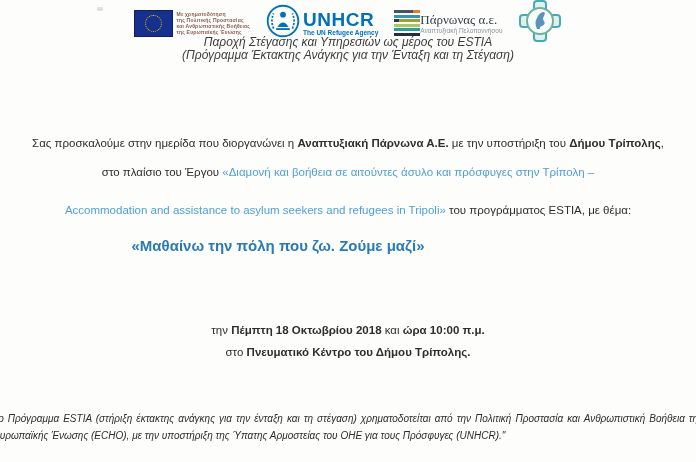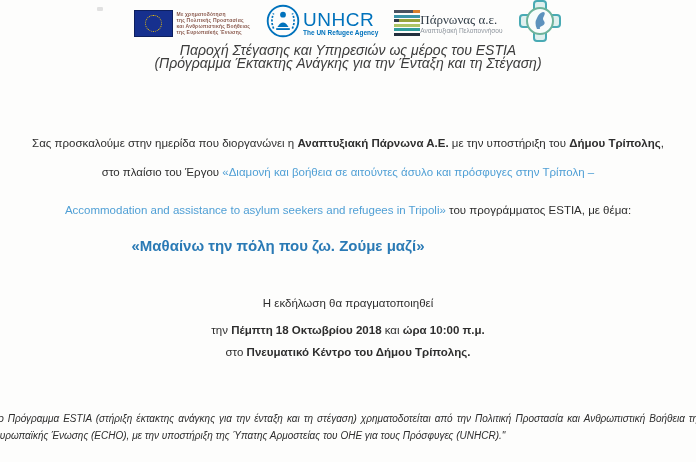--- a/index.html
+++ b/index.html
@@ -9,36 +9,36 @@
     font-family:"Liberation Sans",sans-serif;color:#2b2b2b;
   }
   
   .logo-row{position:absolute;top:2px;left:0;width:696px;height:42px;
     display:flex;align-items:center;justify-content:center;gap:16px;}
   .eu-block{display:flex;align-items:center;gap:4px;}
   .eu-flag{width:39px;height:27px;background:#16308e;display:flex;align-items:center;justify-content:center;box-shadow:0 0 0 1px #0d1f5e inset;}
   .eu-stars{width:15px;height:15px;border:1.5px dotted #f6c700;border-radius:50%;}
   .eu-text{font-size:5px;line-height:6px;color:#8a5a4e;font-weight:bold;letter-spacing:.2px;}
   .unhcr-block{display:flex;align-items:center;gap:3px;}
-  .unhcr-word{font-size:19px;font-weight:normal;color:#0072bc;letter-spacing:.5px;line-height:18px;}
+  .unhcr-word{font-size:19px;font-weight:bold;color:#0072bc;letter-spacing:.5px;line-height:18px;}
   .unhcr-tag{font-size:6.5px;font-weight:bold;color:#0072bc;}
   .parnonas-block{display:flex;align-items:center;}
   .stripes{display:flex;flex-direction:column;gap:1.5px;}
   .stripes div{width:26px;height:3px;}
   .s1{background:linear-gradient(to right,#4a5260 72%,#d97f2e 72%);}
   .s2{background:#3a93a8;}
   .s3{background:linear-gradient(to right,#2f3a46 18%,#96a33c 18%);}
   .s4{background:#aec566;}
   .s5{background:#2f9d9d;}
   .s6{background:#232f3e;}
   .parnonas-name{font-family:"Liberation Serif",serif;font-size:13px;color:#333e48;line-height:14px;}
   .parnonas-tag{font-size:6.5px;color:#8d949c;}
   
-  .subtitle{position:absolute;top:44px;left:0;width:696px;text-align:center;
-    font-style:italic;font-size:14px;line-height:12.5px;color:#3c3c3c;}
+  .subtitle{position:absolute;top:36px;left:0;width:696px;text-align:center;
+    font-style:italic;font-size:12px;line-height:12.5px;color:#3c3c3c;}
   
   .title{position:absolute;top:92px;left:0;width:696px;text-align:center;
     font-size:20px;font-weight:bold;letter-spacing:9px;color:#262626;text-indent:9px;}
   
   .bodyline{position:absolute;left:0;width:696px;text-align:center;
     font-size:11.5px;color:#2e2e2e;margin:0;}
   .b1{top:137px;} .b2{top:166px;} .b3{top:204px;}
   .bold{font-weight:bold;}
   .lblue{color:#4f9fd5;}
   .quote{position:absolute;top:237px;left:0;width:556px;text-align:center;
@@ -124,19 +124,18 @@
 
 
   <p class="bodyline b2"><span>στο πλαίσιο του Έργου </span><span class="lblue">«Διαμονή και βοήθεια σε αιτούντες άσυλο και πρόσφυγες στην Τρίπολη –</span></p>
 
   <p class="bodyline b1"><span>Σας προσκαλούμε στην ημερίδα που διοργανώνει η </span><span class="bold">Αναπτυξιακή Πάρνωνα Α.Ε.</span><span> με την υποστήριξη του </span><span class="bold">Δήμου Τρίπολης</span><span>,</span></p>
 
   <p class="bodyline b3"><span class="lblue">Accommodation and assistance to asylum seekers and refugees in Tripoli»</span><span> του προγράμματος ESTIA, με θέμα:</span></p>
 
   <p class="quote">«Μαθαίνω την πόλη που ζω. Ζούμε μαζί»</p>
 
-  <p class="detail d1">Η εκδήλωση θα πραγματοποιηθεί</p>
   <p class="detail d2"><span>την </span><span class="bold">Πέμπτη 18 Οκτωβρίου 2018</span><span> και </span><span class="bold">ώρα 10:00 π.μ.</span></p>
   <p class="detail d3"><span>στο </span><span class="bold">Πνευματικό Κέντρο του Δήμου Τρίπολης.</span></p>
 
   <p class="footer">Το Πρόγραμμα ESTIA (στήριξη έκτακτης ανάγκης για την ένταξη και τη στέγαση) χρηματοδοτείται από την Πολιτική Προστασία και Ανθρωπιστική Βοήθεια της Ευρωπαϊκής Ένωσης (ECHO), με την υποστήριξη της Ύπατης Αρμοστείας του ΟΗΕ για τους Πρόσφυγες (UNHCR)."</p>
 
 </div>
 
 </body></html>

